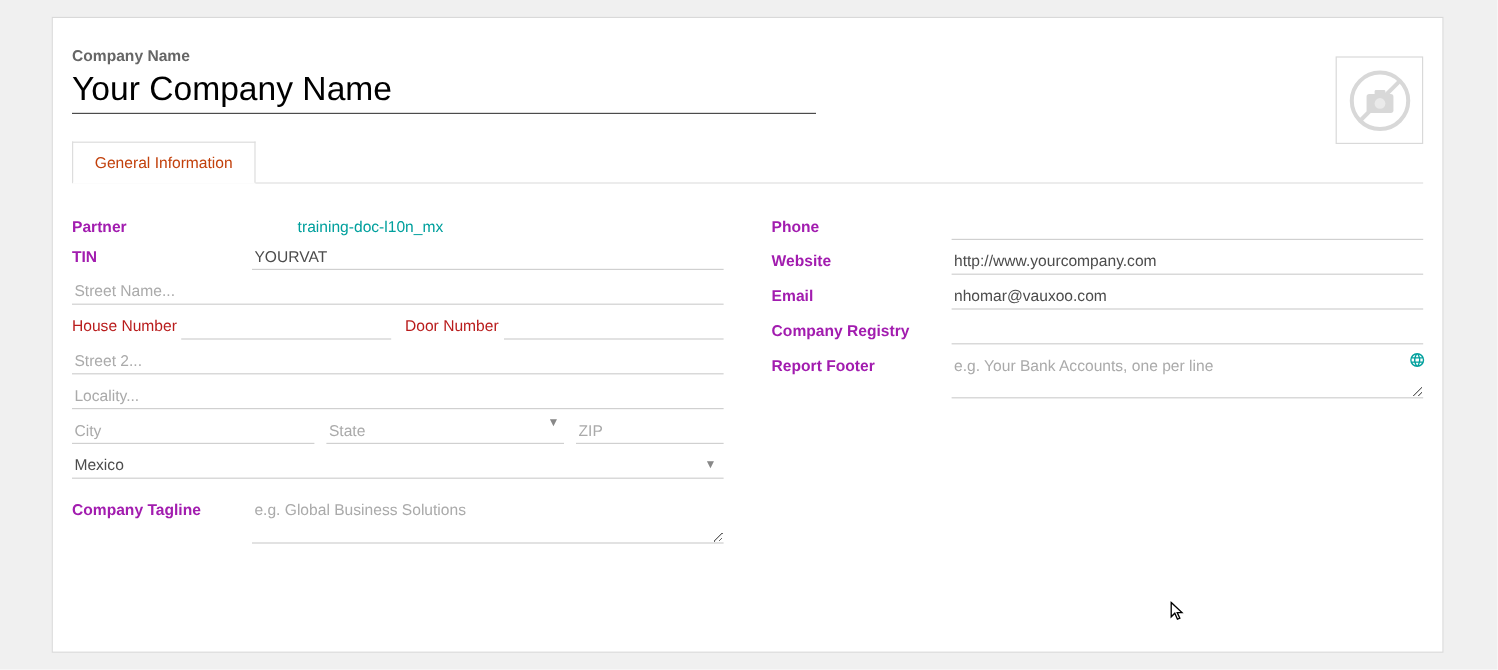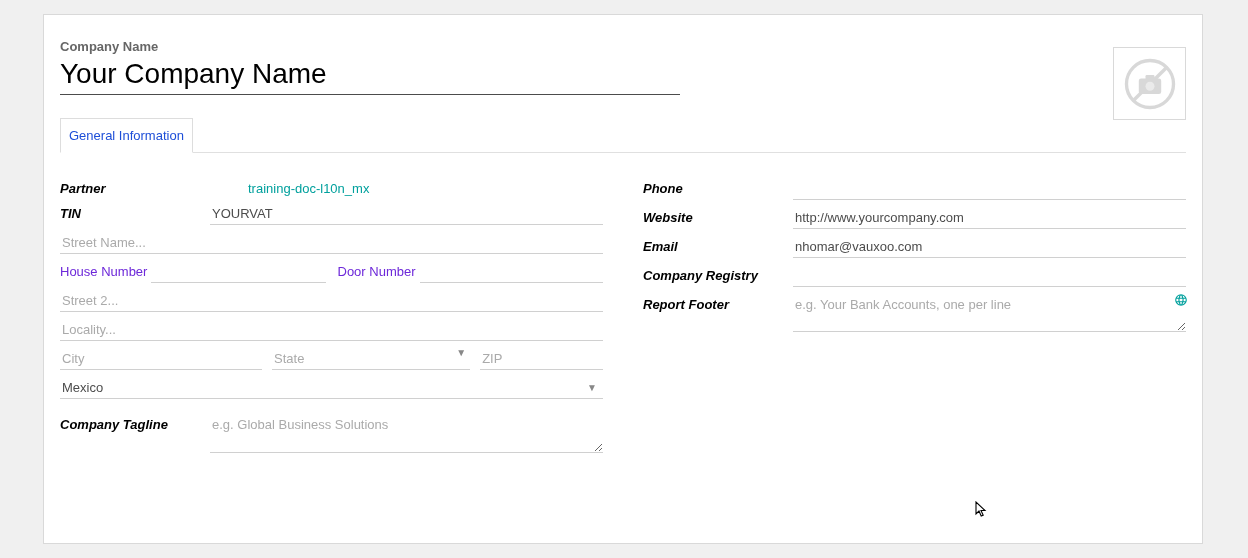--- a/index.html
+++ b/index.html
@@ -47,27 +47,27 @@
       width: 620px;
       background: transparent;
       padding: 0 0 4px 0;
     }
     .tabs {
       margin-top: 22px;
       border-bottom: 1px solid #e0e0e0;
       display: flex;
     }
     .tab {
-      padding: 9px 8px;
+      padding: 9px 18px;
       border: 1px solid #ddd;
       border-bottom: none;
       background: #fff;
       position: relative;
       top: 1px;
-      color: #1d4ed8;
+      color: #c2410c;
       font-size: 13px;
       cursor: pointer;
       margin-left: 0px;
     }
     .tab.active {
       background: #fff;
       border-bottom: 1px solid #fff;
     }
     .tab-content {
       display: flex;
@@ -76,25 +76,24 @@
     }
     .col { flex: 1; }
     .form-row {
       display: flex;
       align-items: flex-start;
       margin-bottom: 6px;
     }
     .form-label {
       width: 150px;
       font-weight: 700;
-      color: #000000;
+      color: #a21caf;
       font-size: 13px;
       padding-top: 4px;
       flex-shrink: 0;
-      font-style: italic;
     }
     .form-value {
       flex: 1;
       display: flex;
       flex-direction: column;
       gap: 6px;
     }
     .link { color: #00A09D; text-decoration: none; font-size: 13px; padding-top: 4px; display: inline-block; margin-left: 38px; }
     .inp, .sel {
       border: none;
@@ -103,21 +102,21 @@
       padding: 4px 2px 3px 2px;
       outline: none;
       background: transparent;
       width: 100%;
       color: #4c4c4c;
       font-family: inherit;
     }
     .inp::placeholder { color: #aaa; }
     .addr-house { display: flex; gap: 12px; }
     .addr-house .pair { flex: 1; display: flex; align-items: baseline; gap: 4px; }
-    .addr-house .pair .lbl { color: #6d28d9; font-size: 13px; white-space: nowrap; }
+    .addr-house .pair .lbl { color: #b91c1c; font-size: 13px; white-space: nowrap; }
     .addr-house .pair .inp { flex: 1; }
     .city-row { display: flex; gap: 10px; }
     .city-row .inp, .city-row .sel-wrap { flex: 1; }
     .sel-wrap { position: relative; display: flex; align-items: flex-start; border-bottom: 1px solid #d0d0d0; }
     .sel-wrap .inp { border-bottom: none; }
     .sel-wrap .caret { color: #888; font-size: 10px; padding: 0 4px; }
     .country-row { display: flex; align-items: center; border-bottom: 1px solid #d0d0d0; }
     .country-row .inp { border-bottom: none; }
     .country-row .caret { color: #888; font-size: 10px; padding: 0 6px; }
     .textarea-like {

